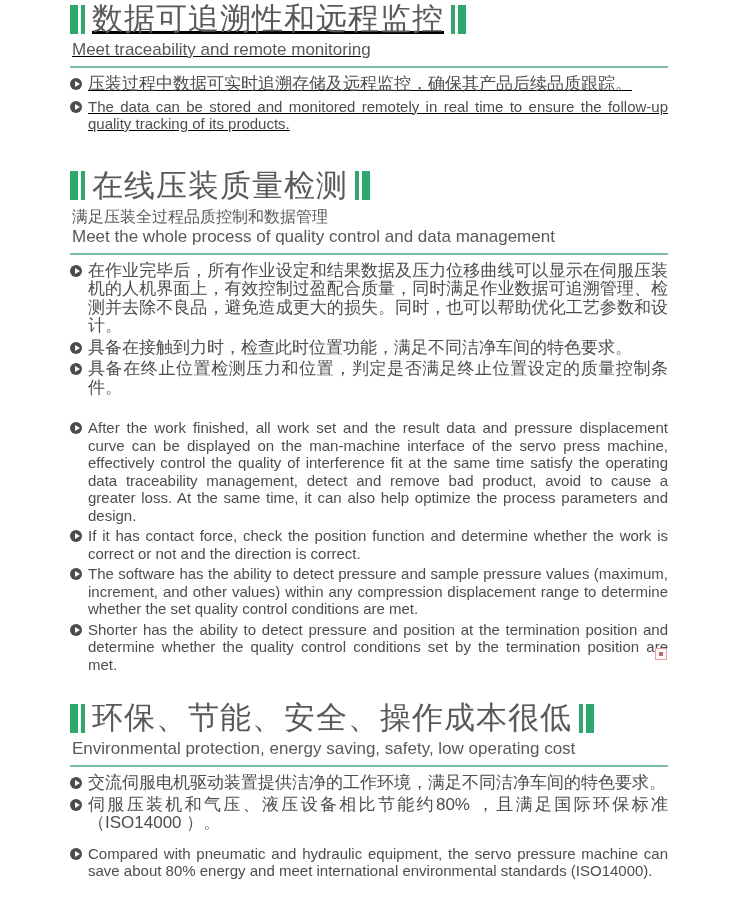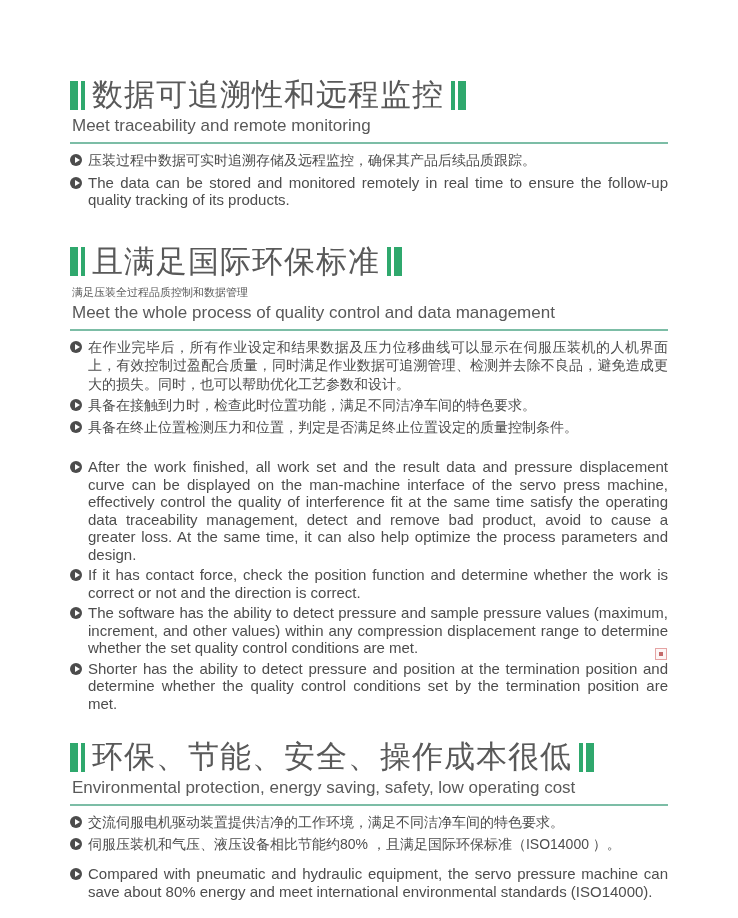--- a/index.html
+++ b/index.html
@@ -1,41 +1,41 @@
 <!DOCTYPE html>
 <html><head>
 <meta charset="utf-8">
 <style>
   html,body{margin:0;padding:0;}
   body{background:#ffffff;font-family:"Liberation Sans","DejaVu Sans",sans-serif;}
   .page{position:relative;width:738px;height:918px;background:#ffffff;overflow:hidden;}
   .content{position:absolute;left:70px;top:0;width:598px;}
 
   .section{margin:0;}
-  .sec1{padding-top:76px;}
+  .sec1{text-decoration:underline;}
   .sec2{margin-top:34px;}
   .sec3{margin-top:26px;}
 
   .sec-title{display:flex;align-items:center;gap:7px;margin:0;font-weight:400;
              font-size:31px;line-height:38px;color:#595959;letter-spacing:1px;}
   .brk{display:inline-flex;gap:3px;align-items:center;flex:none;}
   .brk i{display:block;height:29px;background:#2fa86d;}
   .brk .thick{width:8px;}
   .brk .thin{width:4px;}
 
-  .subtitle-zh{font-size:11px;line-height:17px;color:#595959;margin:3px 0 0 2px;}
+  .subtitle-zh{font-size:16px;line-height:17px;color:#595959;margin:3px 0 0 2px;}
   .subtitle-en{font-size:17px;line-height:21px;color:#595959;margin:1px 0 0 2px;}
 
   .divider{height:2px;background:#7cbda6;margin-top:6px;}
 
   ul.bullets{list-style:none;margin:7px 0 0 0;padding:0;}
   ul.bullets.en-group{margin-top:22px;}
   li.bullet{display:flex;gap:6px;margin:0 0 3px 0;text-align:justify;}
   li.bullet .b-text{flex:1;}
-  .zh-b .b-text{font-size:14px;line-height:18.5px;color:#4d4d4d;}
+  .zh-b .b-text{font-size:17px;line-height:18.5px;color:#4d4d4d;}
   .en-b .b-text{font-size:15px;line-height:17.5px;color:#4d4d4d;}
 
   .b-icon{flex:none;position:relative;width:12px;height:12px;margin-top:3px;border-radius:50%;
           background:#4c4c4c;}
   .b-icon .tri{position:absolute;left:4.5px;top:3px;width:0;height:0;
                border-left:5px solid #ffffff;border-top:3px solid transparent;
                border-bottom:3px solid transparent;}
 
   .red-marker{position:absolute;left:655px;top:648px;width:10px;height:10px;
               border:1px solid #e5a3a3;background:#fdf6f6;}
@@ -79,21 +79,21 @@
         </li>
       </ul>
     </div>
 
     <div class="section sec2">
       <h1 class="sec-title">
         <span class="brk">
             <i class="thick"></i>
             <i class="thin"></i>
           </span>
-        <span>且满足国际环保标准</span>
+        <span>在线压装质量检测</span>
         <span class="brk">
             <i class="thin"></i>
             <i class="thick"></i>
           </span>
       </h1>
       <div class="subtitle-zh">满足压装全过程品质控制和数据管理</div>
       <div class="subtitle-en">Meet the whole process of quality control and data management</div>
       <div class="divider"></div>
 
       <ul class="bullets zh-group">

